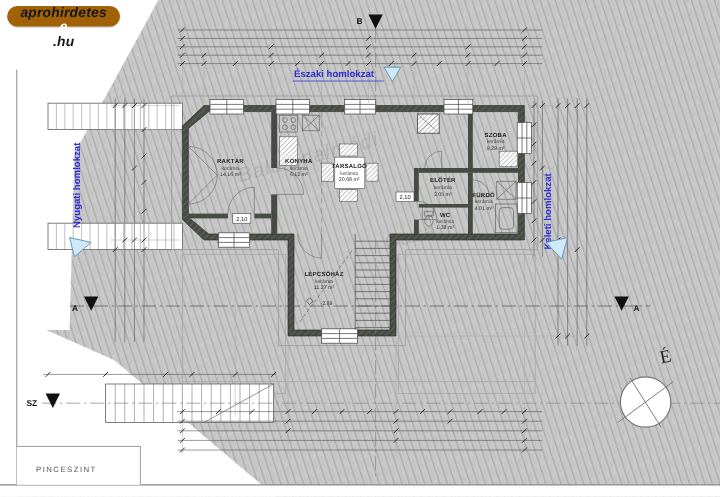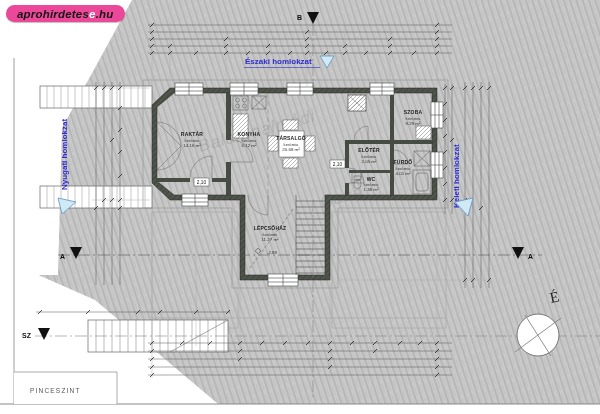--- a/index.html
+++ b/index.html
@@ -1,22 +1,22 @@
 <!DOCTYPE html>
 <html><head>
 <meta charset="utf-8">
 <style>
   html,body{margin:0;padding:0;background:#fff;}
   .stage{position:relative;width:600px;height:414px;overflow:hidden;background:#fff;
          font-family:"Liberation Sans",sans-serif;}
   .stage svg{position:absolute;left:0;top:0;}
   
-  .logo{position:absolute;left:6px;top:5px;height:17px;padding:0 11px;background:#ec4899;
+  .logo{position:absolute;left:6px;top:5px;height:17px;padding:0 11px;background:#a16207;
         border-radius:9px;display:flex;align-items:center;box-shadow:0 1px 1px rgba(0,0,0,.25);
-        font:italic bold 11.5px "Liberation Sans",sans-serif;color:#151515;letter-spacing:.2px;cursor:pointer;}
+        font:italic bold 11.5px "Liberation Sans",sans-serif;color:#151515;letter-spacing:.2px;cursor:pointer;flex-direction:column;}
   .logo .accent{color:#ffffff;}
   
   text{font-family:"Liberation Sans",sans-serif;fill:#222;}
   .rn{font-size:5px;font-weight:bold;letter-spacing:.2px;}
   .rf{font-size:4.2px;fill:#444;}
   .ra{font-size:4.4px;fill:#333;}
   .facade{font-size:8px;font-weight:600;fill:#2b2bd5;}
   .marker{font-size:7px;font-weight:bold;fill:#111;}
   .tiny{font-size:4.8px;fill:#222;}
   .pinc{font-size:6.5px;letter-spacing:1.2px;fill:#555;}

